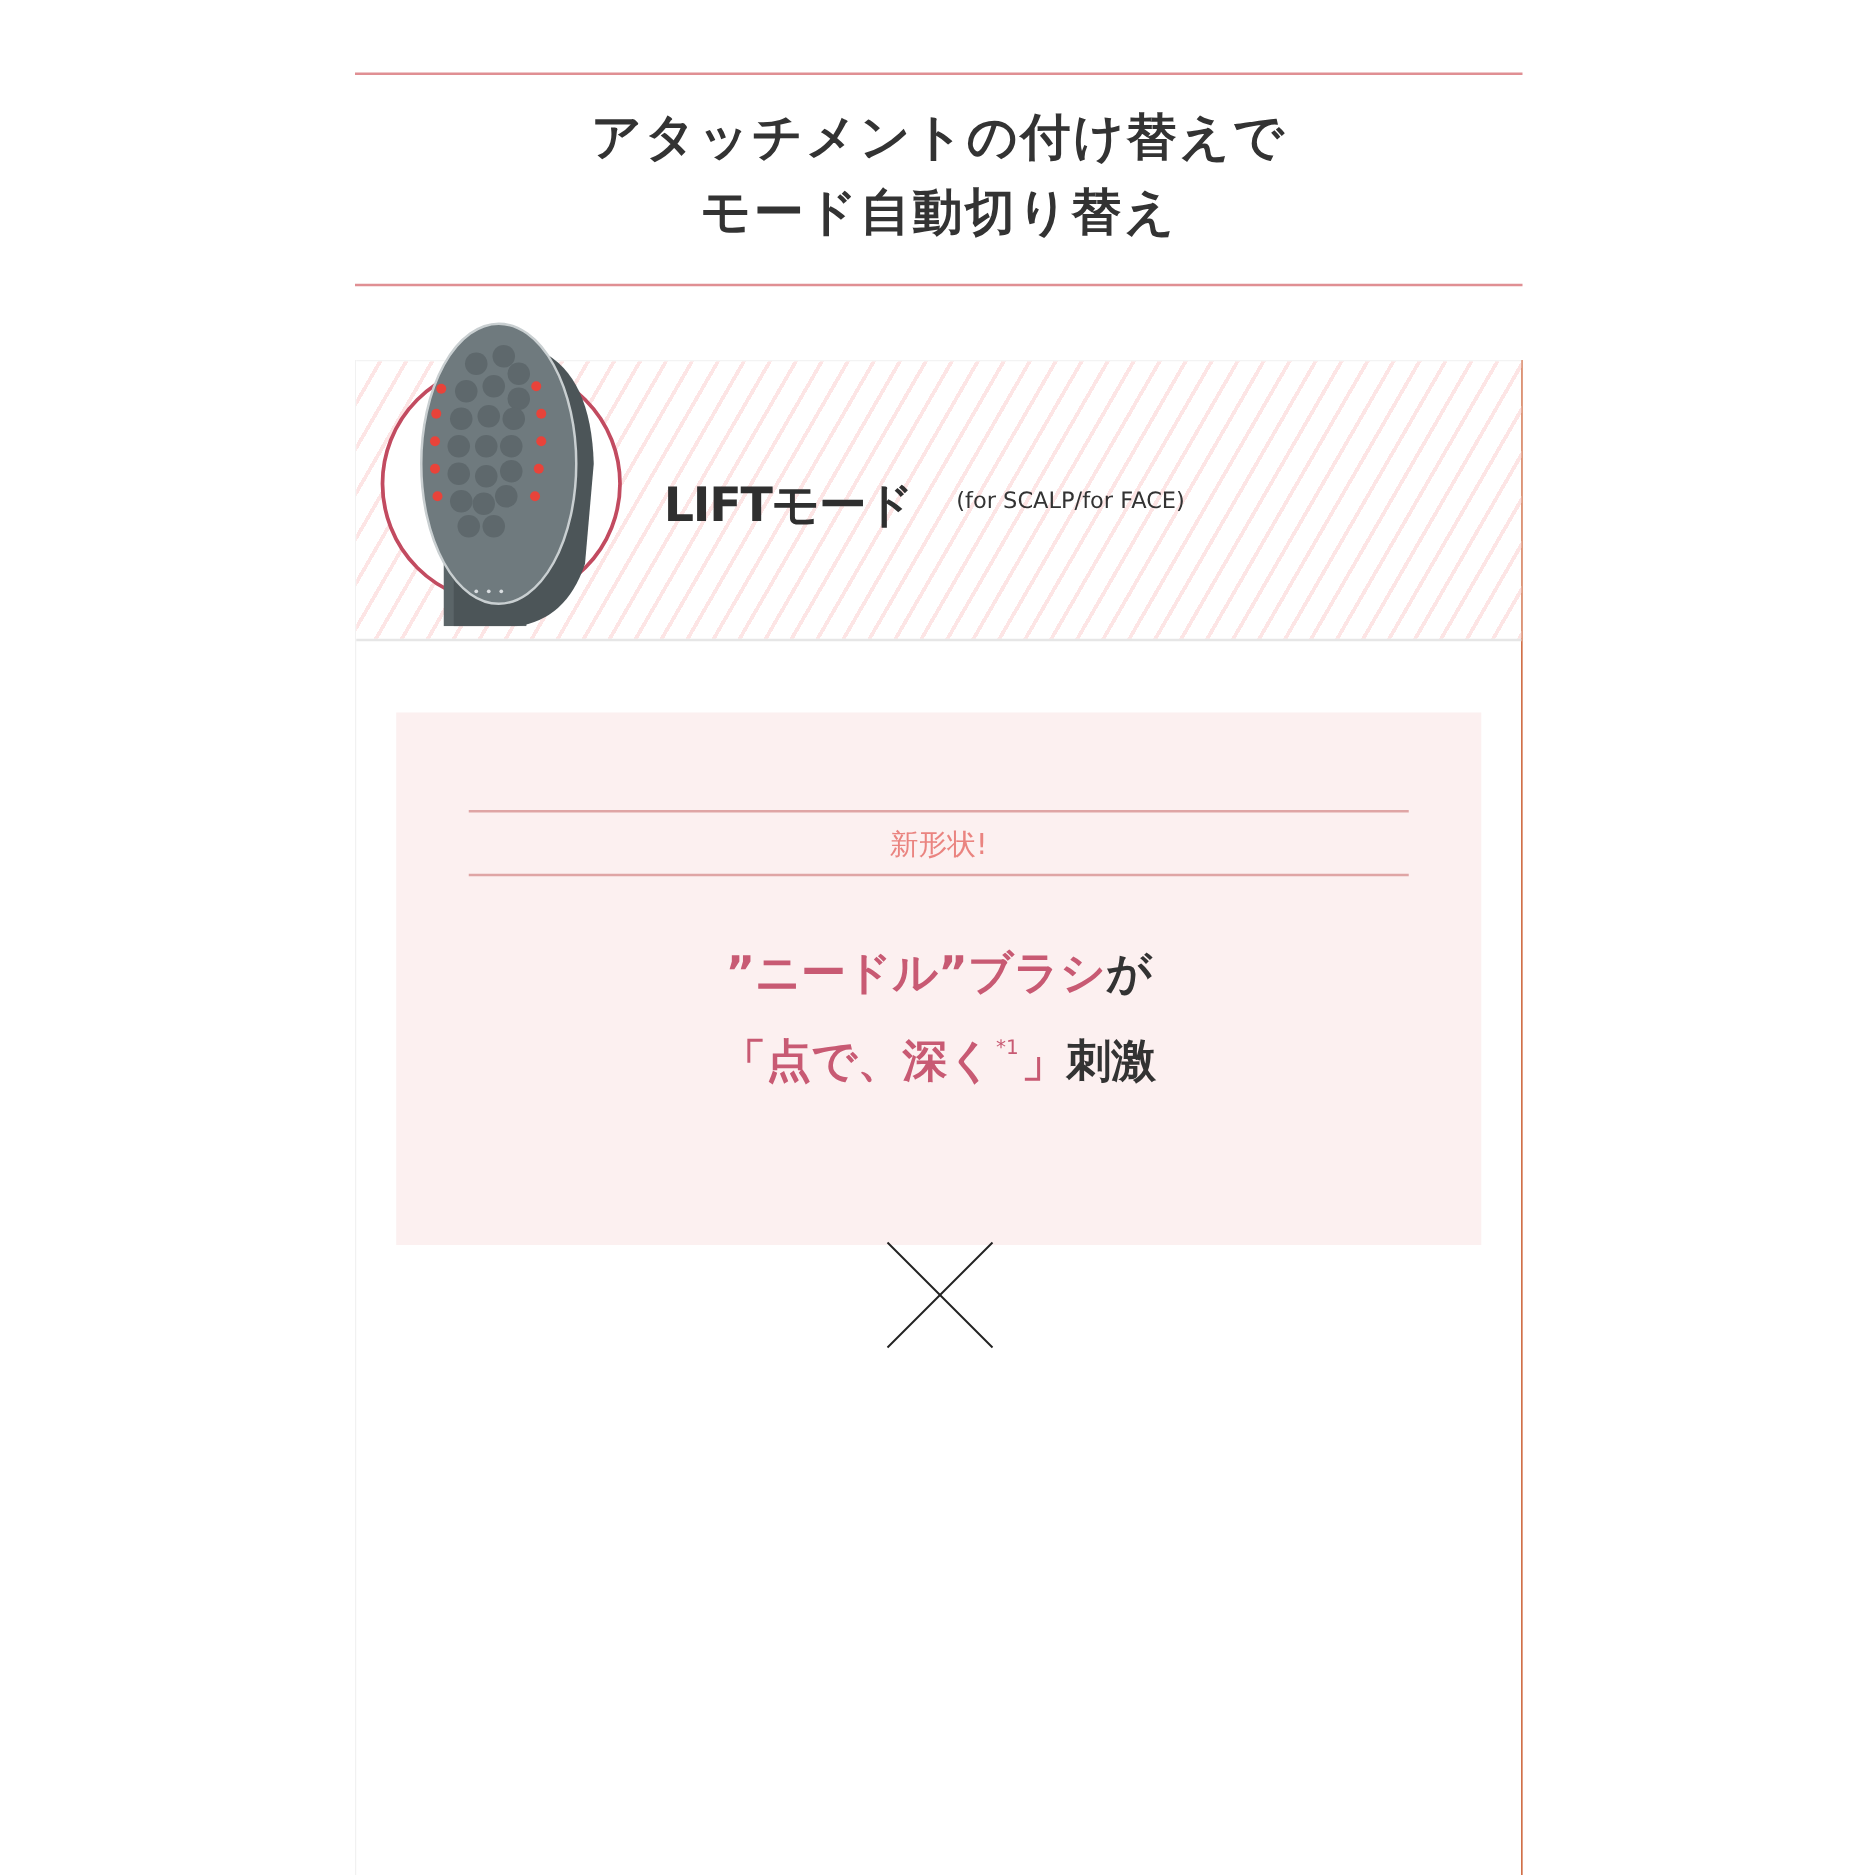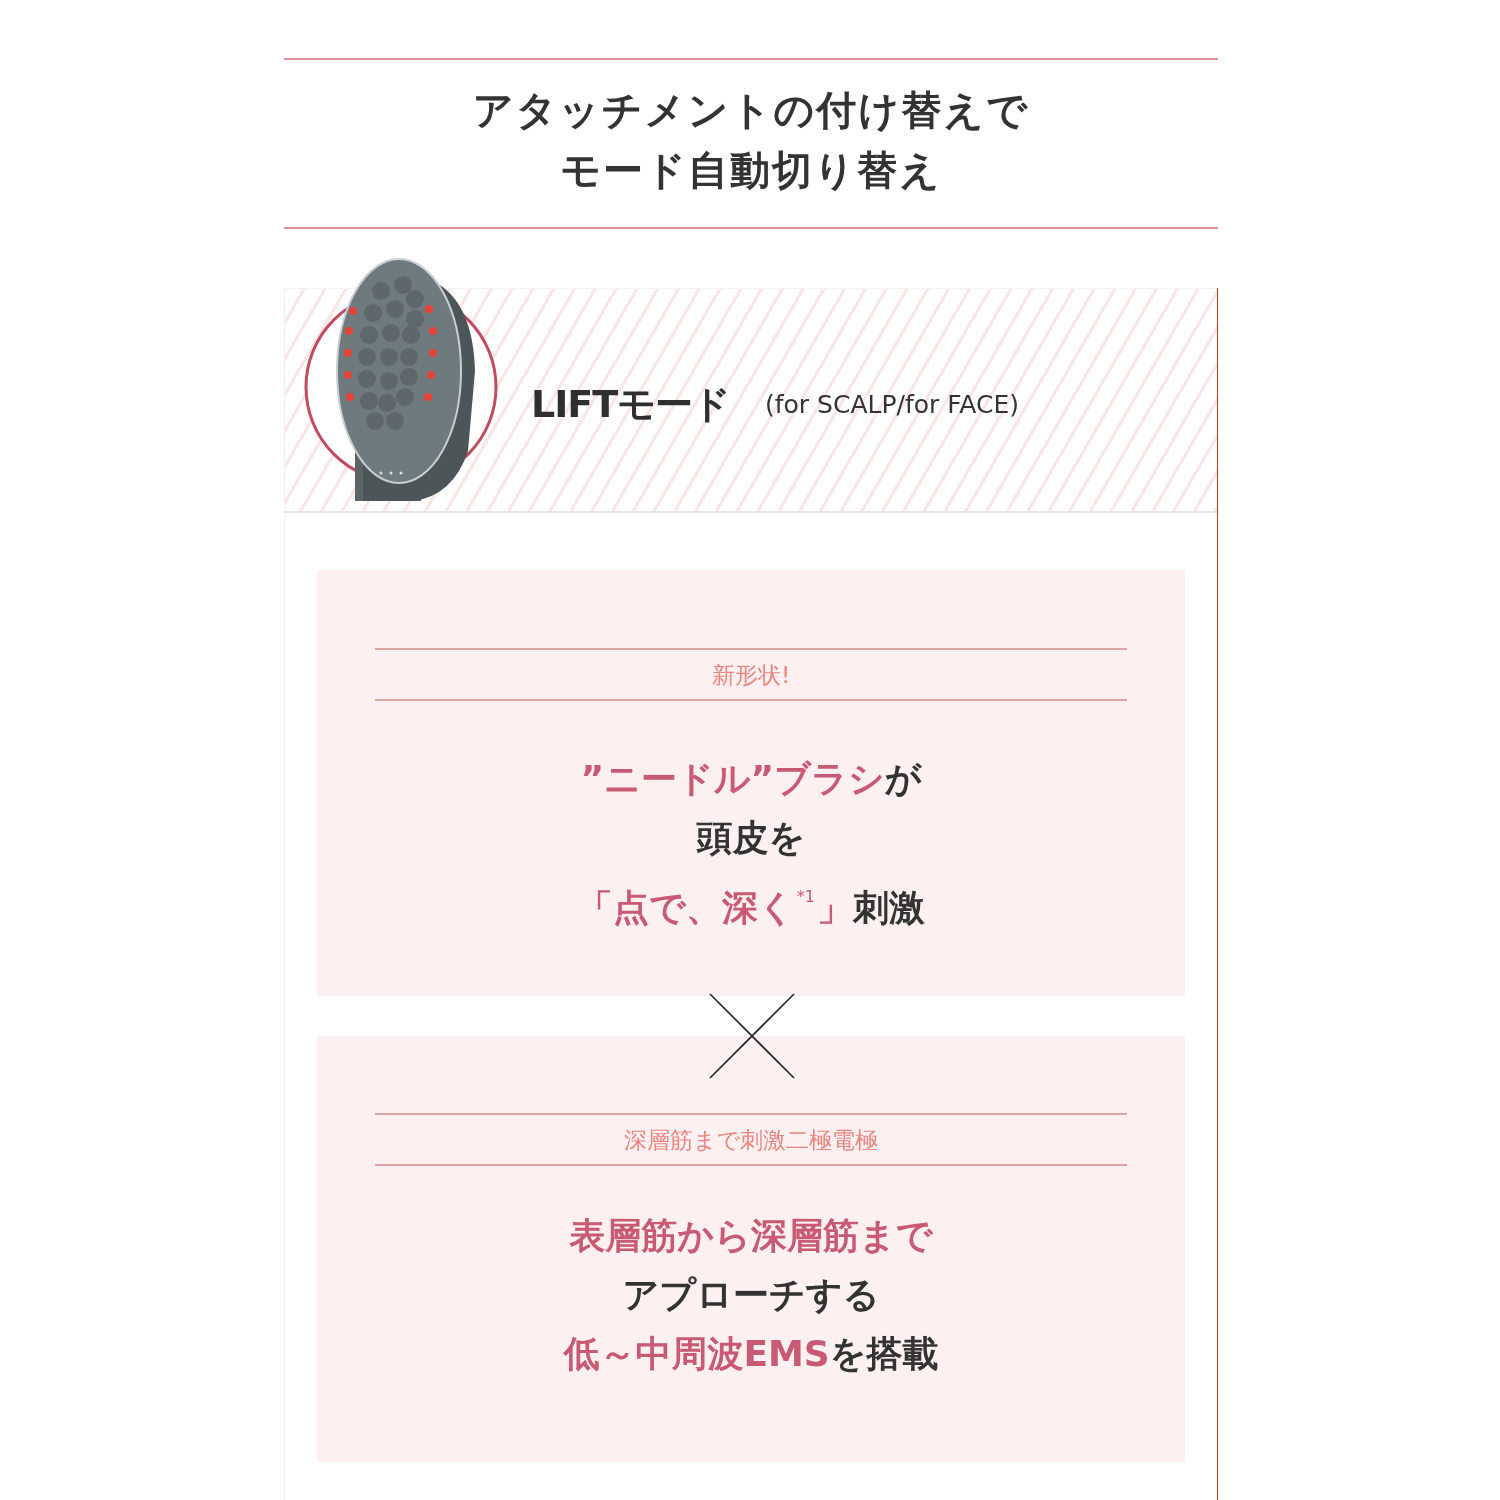--- a/index.html
+++ b/index.html
@@ -22,21 +22,21 @@
     background-color: #ffffff;
     background-image: repeating-linear-gradient(-60deg, #fde5e5 0px, #fde5e5 3px, transparent 3px, transparent 18px);
     border-top: 1px solid #f3f3f3; border-bottom: 2px solid #e6e6e6;
   }
   .device { position: absolute; left: 18px; top: -38px; width: 200px; height: 250px; }
   .mode-title {
     position: absolute; left: 246px; top: 90px; font-size: 38px; font-weight: bold; color: #2f2f2f;
     letter-spacing: -1px;
   }
   .mode-sub {
-    position: absolute; left: 480px; top: 101px; font-size: 25px; color: #333333;
+    position: absolute; left: 480px; top: 101px; font-size: 18px; color: #333333;
   }
   .card {
     position: absolute; left: 32px; width: 868px; background: #fcf0f0;
   }
   .card-line { position: absolute; left: 58px; width: 752px; height: 2px; background: #dfa5a5; }
   .card-tag {
     position: absolute; left: 0; width: 868px; text-align: center; font-size: 23px; font-weight: normal;
     color: #ea8480;
   }
   .card-body {
@@ -109,34 +109,23 @@
       <div class="mode-title">LIFTモード</div>
       <div class="mode-sub">(for SCALP/for FACE)</div>
     </div>
 
     <div class="card" style="top:282px; height:426px">
       <div class="card-line" style="top:78px"></div>
       <div class="card-tag" style="top:90px">新形状!</div>
       <div class="card-line" style="top:129px"></div>
       <div class="card-body" style="top:179px">
         <div><span class="pink">”ニードル”ブラシ</span><span class="dark">が</span></div>
-        <div><span class="dark">頭皮を</span></div>
         <div><span class="pink">「点で、深く</span><sup class="note pink">*1</sup><span class="pink">」</span><span class="dark">刺激</span></div>
       </div>
     </div>
 
-    <div class="card" style="top:748px; height:426px">
-      <div class="card-line" style="top:77px"></div>
-      <div class="card-tag" style="top:89px">深層筋まで刺激二極電極</div>
-      <div class="card-line" style="top:128px"></div>
-      <div class="card-body" style="top:170px">
-        <div><span class="pink">表層筋から深層筋まで</span></div>
-        <div><span class="dark">アプローチする</span></div>
-        <div><span class="pink">低～中周波EMS</span><span class="dark">を搭載</span></div>
-      </div>
-    </div>
 
     <svg class="cross" viewBox="0 0 86 86">
       <line x1="1" y1="1" x2="85" y2="85" stroke="#222" stroke-width="1.6"></line>
       <line x1="85" y1="1" x2="1" y2="85" stroke="#222" stroke-width="1.6"></line>
     </svg>
   </div>
 </div>
 
 </body></html>

